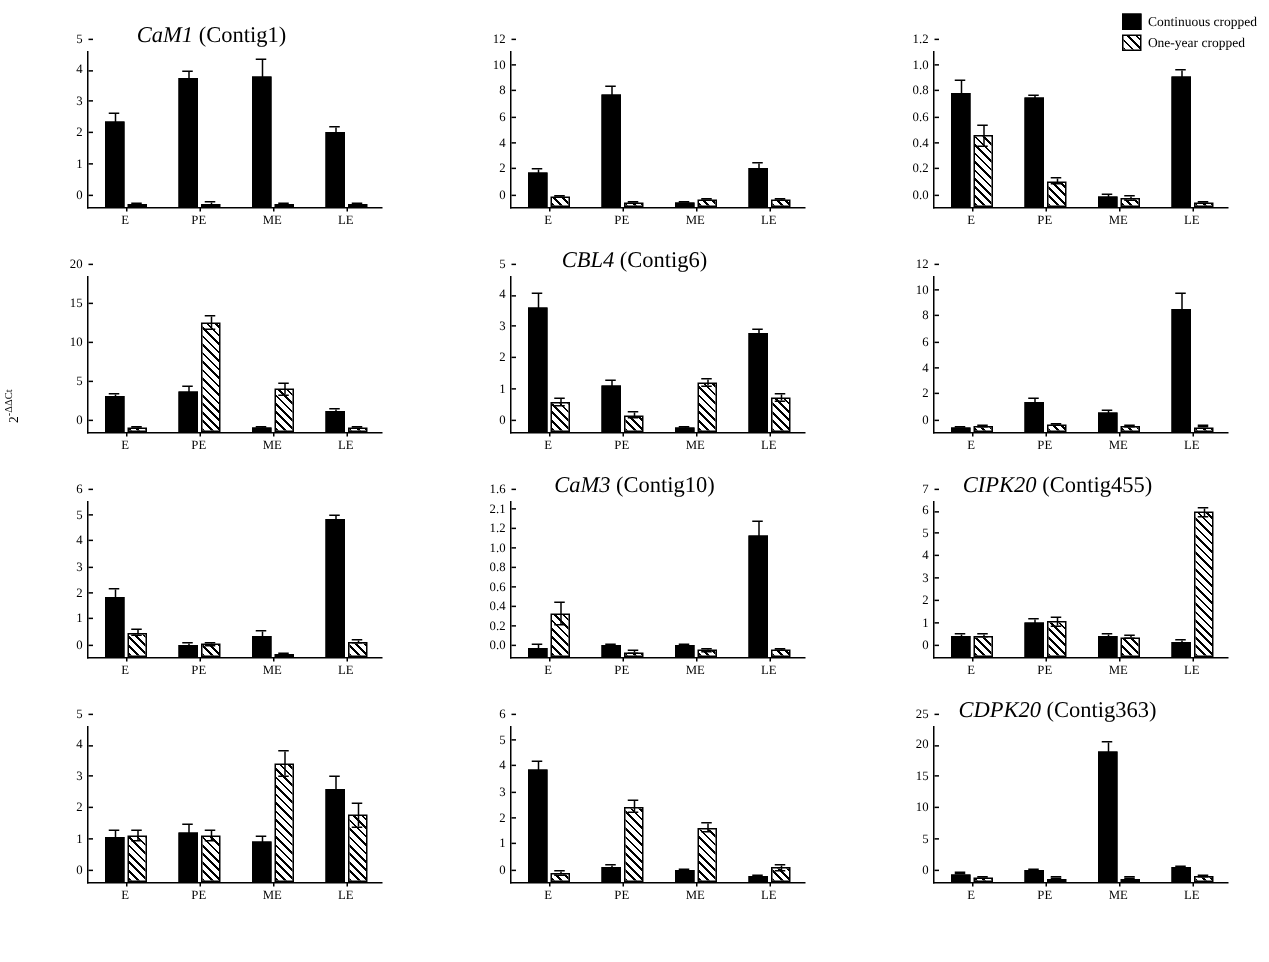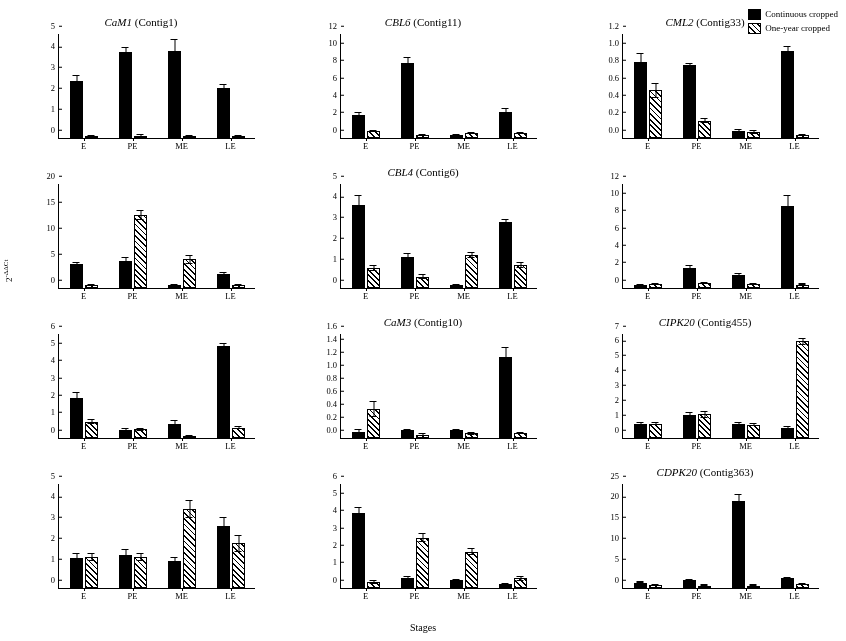--- a/index.html
+++ b/index.html
@@ -23,21 +23,21 @@
     background-image:repeating-linear-gradient(45deg,#000 0 1px,#fff 1px 4px);
   }
 
   
   .grid{position:absolute;left:0;top:14px;width:846px;}
   .row{display:flex;}
   .panel{position:relative;width:282px;height:150px;}
 
   .panel-title{
     position:absolute;top:2px;left:0;width:100%;
-    text-align:center;font-size:11px;font-style:italic;
+    text-align:center;font-size:15px;font-style:italic;
     white-space:nowrap;
   }
   .panel-title .nm{font-style:normal;}
 
   .plot{
     position:absolute;
     left:58px;top:20px;
     width:196px;height:104px;
     border-left:1px solid #000;
     border-bottom:1px solid #000;
@@ -175,21 +175,20 @@
             <div class="xtick" style="left: 24.5px;">E</div>
             <div class="xtickmark" style="left: 73.5px;"></div>
             <div class="xtick" style="left: 73.5px;">PE</div>
             <div class="xtickmark" style="left: 122.5px;"></div>
             <div class="xtick" style="left: 122.5px;">ME</div>
             <div class="xtickmark" style="left: 171.5px;"></div>
             <div class="xtick" style="left: 171.5px;">LE</div>
           </div>
         </div>
         <div class="panel">
-          <div class="panel-title"><span>CBL6</span><span class="nm"> (Contig11)</span></div>
           <div class="plot">
             <div class="ytick" style="bottom: 0px;">0</div>
             <div class="ytick" style="bottom: 17.3333px;">2</div>
             <div class="ytick" style="bottom: 34.6667px;">4</div>
             <div class="ytick" style="bottom: 52px;">6</div>
             <div class="ytick" style="bottom: 69.3333px;">8</div>
             <div class="ytick" style="bottom: 86.6667px;">10</div>
             <div class="ytick" style="bottom: 104px;">12</div>
             <div class="bars">
               <div class="group">
@@ -237,21 +236,20 @@
             <div class="xtick" style="left: 24.5px;">E</div>
             <div class="xtickmark" style="left: 73.5px;"></div>
             <div class="xtick" style="left: 73.5px;">PE</div>
             <div class="xtickmark" style="left: 122.5px;"></div>
             <div class="xtick" style="left: 122.5px;">ME</div>
             <div class="xtickmark" style="left: 171.5px;"></div>
             <div class="xtick" style="left: 171.5px;">LE</div>
           </div>
         </div>
         <div class="panel">
-          <div class="panel-title"><span>CML2</span><span class="nm"> (Contig33)</span></div>
           <div class="plot">
             <div class="ytick" style="bottom: 0px;">0.0</div>
             <div class="ytick" style="bottom: 17.3333px;">0.2</div>
             <div class="ytick" style="bottom: 34.6667px;">0.4</div>
             <div class="ytick" style="bottom: 52px;">0.6</div>
             <div class="ytick" style="bottom: 69.3333px;">0.8</div>
             <div class="ytick" style="bottom: 86.6667px;">1.0</div>
             <div class="ytick" style="bottom: 104px;">1.2</div>
             <div class="bars">
               <div class="group">
@@ -554,21 +552,21 @@
         <div class="panel">
           <div class="panel-title"><span>CaM3</span><span class="nm"> (Contig10)</span></div>
           <div class="plot">
             <div class="ytick" style="bottom: 0px;">0.0</div>
             <div class="ytick" style="bottom: 13px;">0.2</div>
             <div class="ytick" style="bottom: 26px;">0.4</div>
             <div class="ytick" style="bottom: 39px;">0.6</div>
             <div class="ytick" style="bottom: 52px;">0.8</div>
             <div class="ytick" style="bottom: 65px;">1.0</div>
             <div class="ytick" style="bottom: 78px;">1.2</div>
-            <div class="ytick" style="bottom: 91px;">1.4</div>
+            <div class="ytick" style="bottom: 91px;">2.1</div>
             <div class="ytick" style="bottom: 104px;">1.6</div>
             <div class="bars">
               <div class="group">
                 <div class="bar-holder">
                   <div class="err" style="height: 5.2px; bottom: 3.9px;"></div>
                   <div class="bar solid" style="height: 6.5px;"></div>
                 </div>
                 <div class="bar-holder">
                   <div class="err" style="height: 15.6px; bottom: 21.45px;"></div>
                   <div class="bar hatch" style="height: 29.25px;"></div>
@@ -858,14 +856,13 @@
             <div class="xtick" style="left: 73.5px;">PE</div>
             <div class="xtickmark" style="left: 122.5px;"></div>
             <div class="xtick" style="left: 122.5px;">ME</div>
             <div class="xtickmark" style="left: 171.5px;"></div>
             <div class="xtick" style="left: 171.5px;">LE</div>
           </div>
         </div>
       </div>
     </div>
 
-  <div class="xlabel-global">Stages</div>
 </div>
 
 </body></html>

